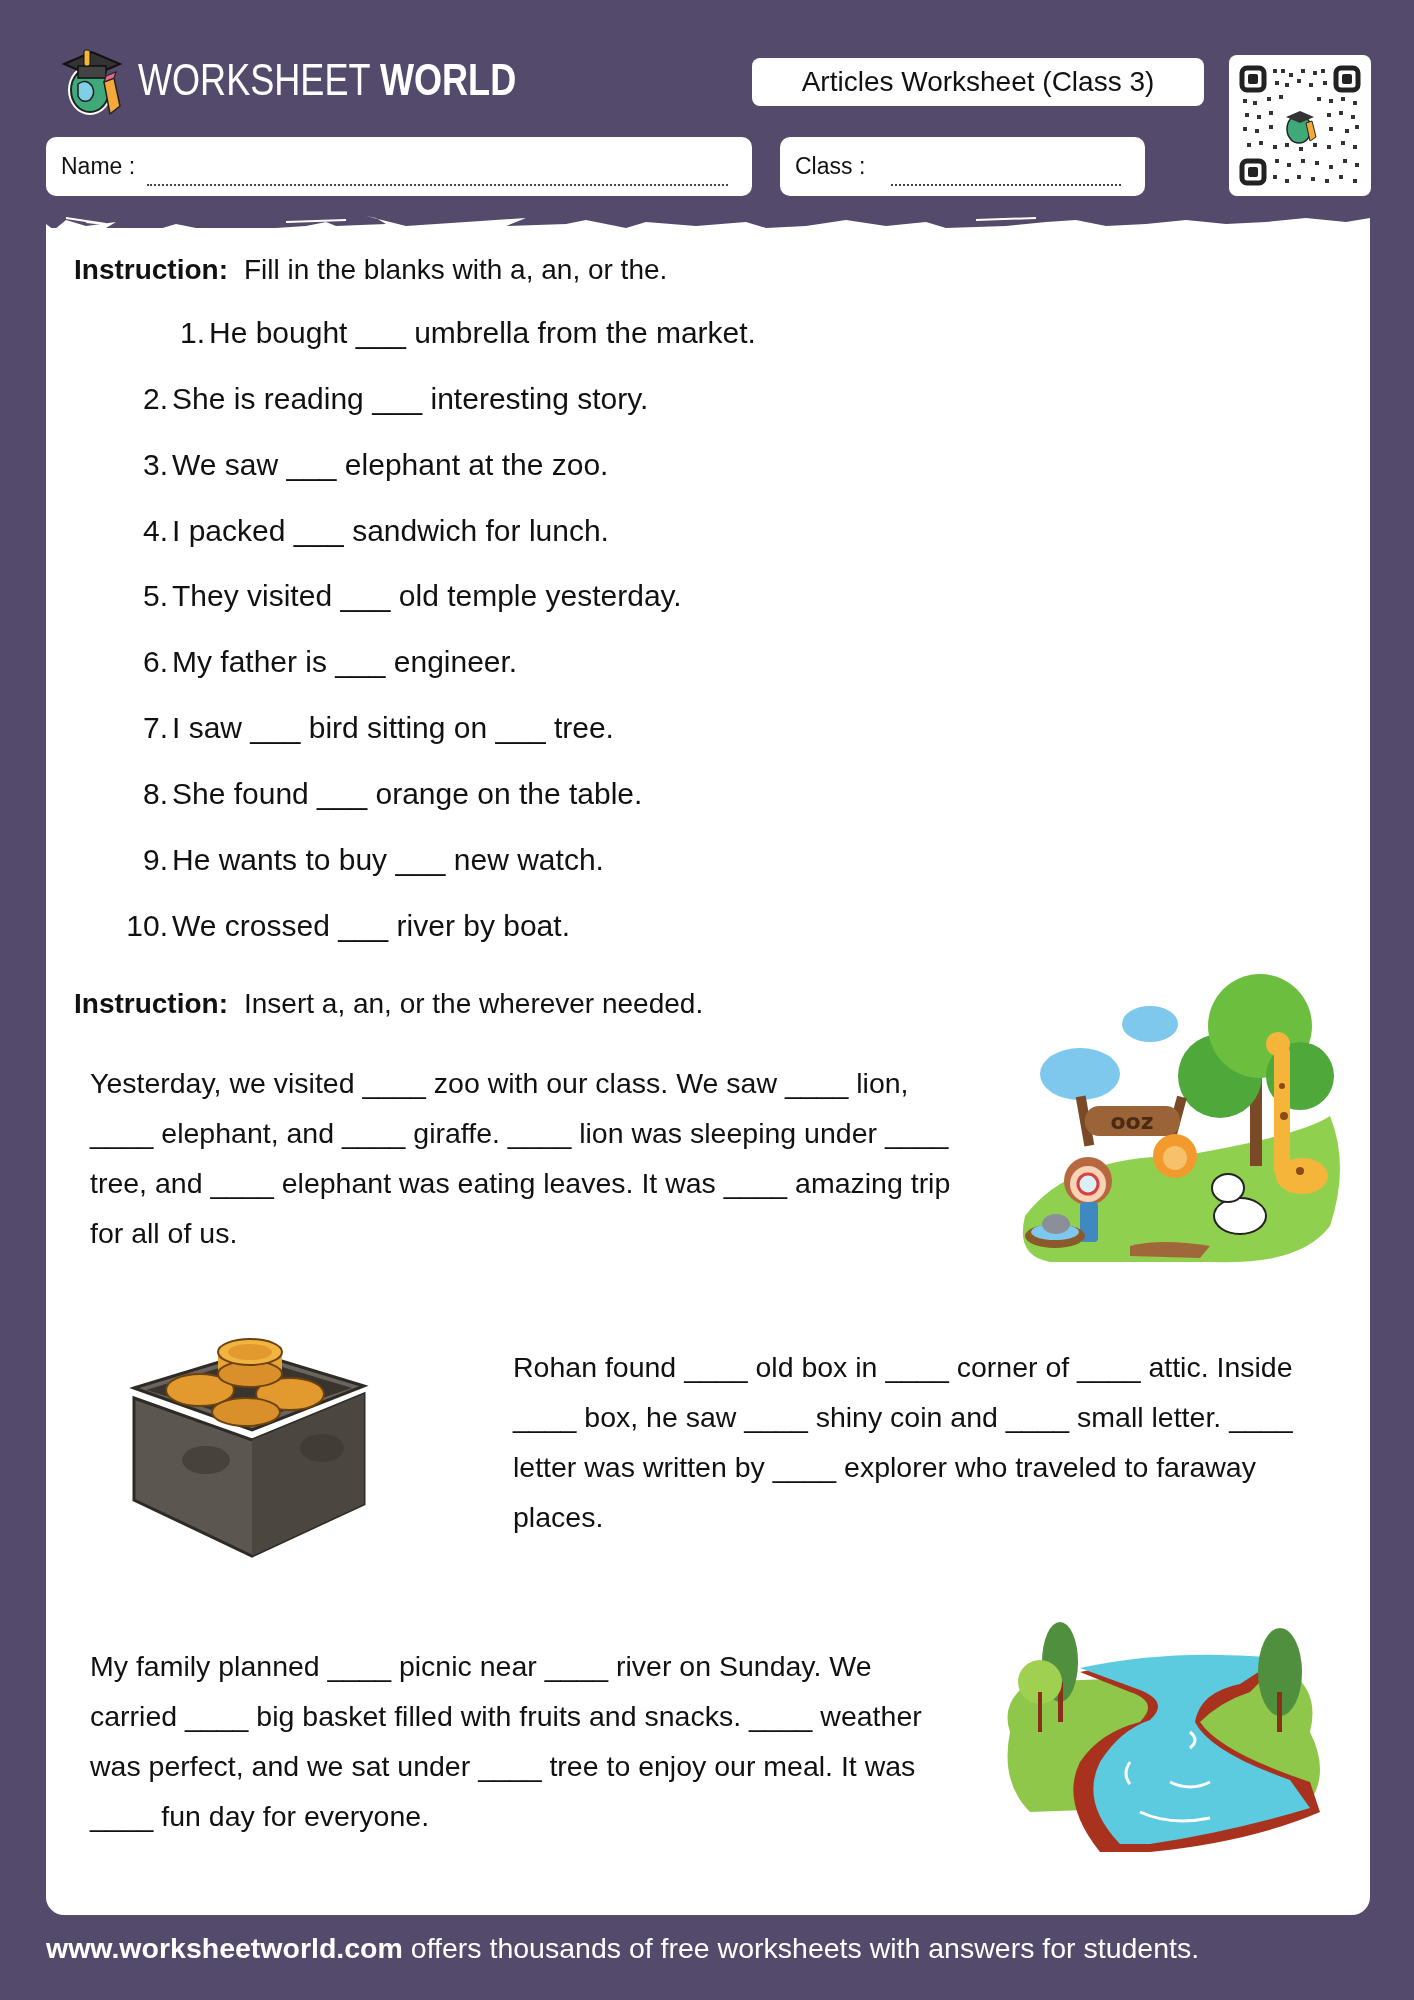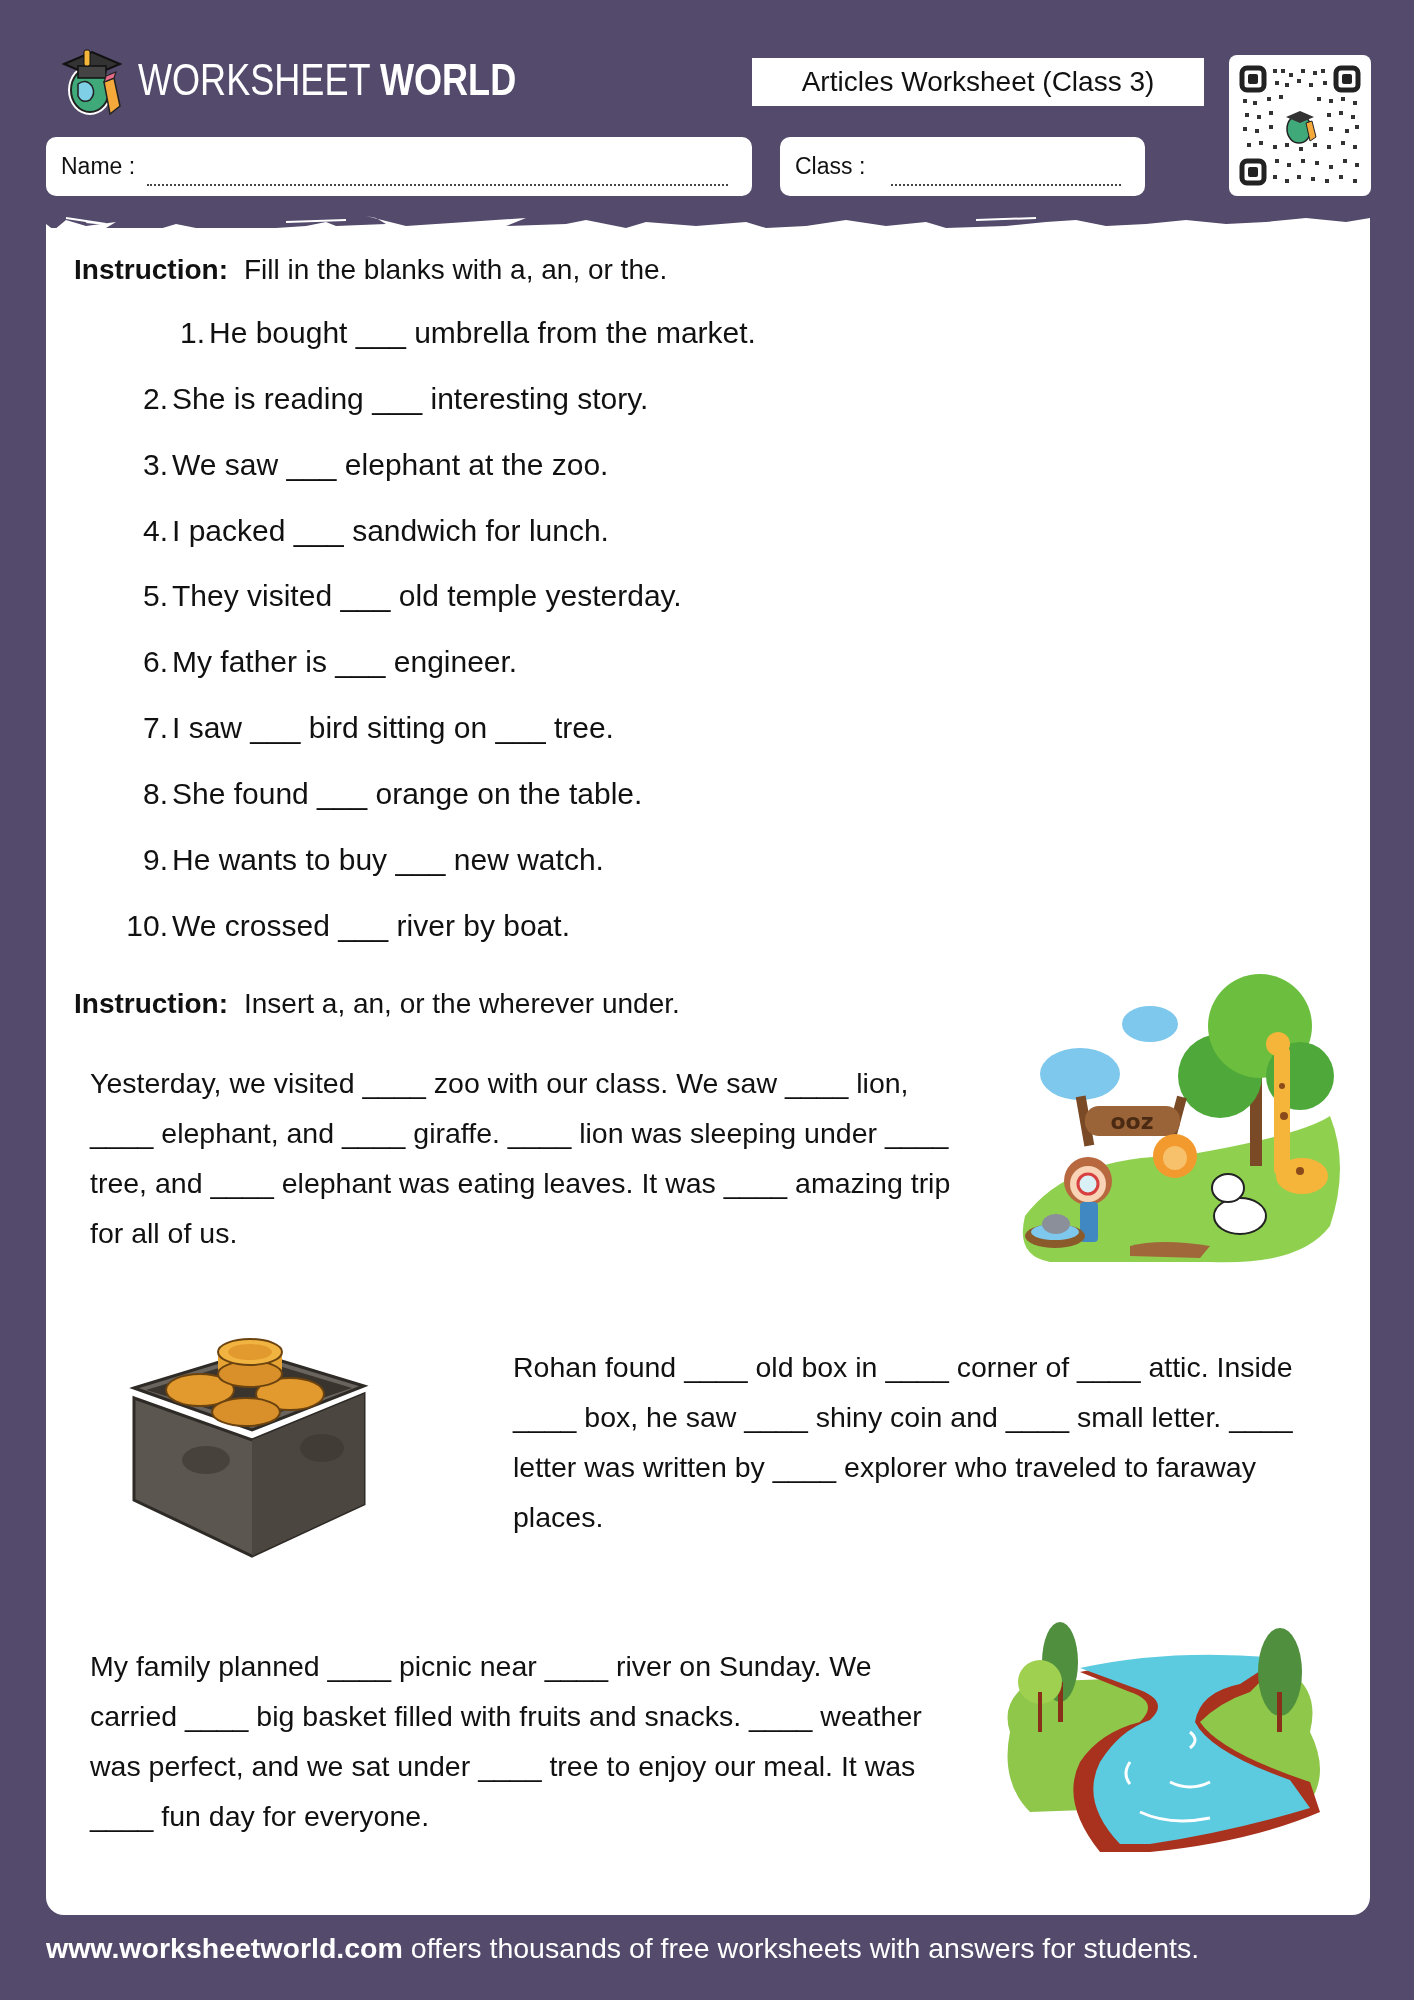--- a/index.html
+++ b/index.html
@@ -10,21 +10,21 @@
     overflow: hidden;
     font-family: "Liberation Sans", sans-serif;
     color: #111;
   }
   .logo { position: absolute; left: 60px; top: 40px; height: 80px; display: flex; align-items: center; }
   .logo-mark { width: 70px; height: 76px; }
   .logo-text { margin-left: 8px; color: #fff; font-size: 44px; letter-spacing: 0px; font-family: "Liberation Sans", sans-serif; transform: scaleX(0.82); transform-origin: left center; white-space: nowrap; }
   .logo-text .light { font-weight: normal; }
   .logo-text .bold { font-weight: bold; }
 
-  .title-box { position: absolute; left: 752px; top: 58px; width: 452px; height: 48px; background: #fff; border-radius: 0; display: flex; align-items: center; justify-content: center; }
+  .title-box { position: absolute; left: 752px; top: 58px; width: 452px; height: 48px; background: #fff; border-radius: 8px; display: flex; align-items: center; justify-content: center; }
   .title-box span { font-size: 28px; color: #111; }
 
   .field-box { position: absolute; top: 137px; height: 59px; background: #fff; border-radius: 10px; display: flex; align-items: center; }
   .field-box .lbl { font-size: 23px; color: #111; margin-left: 15px; white-space: nowrap; }
   .field-box .line { flex: 1; border-bottom: 2px dotted #444; margin: 0 24px 0 12px; align-self: flex-end; margin-bottom: 10px; }
   .name-box { left: 46px; width: 706px; }
   .class-box { left: 780px; width: 365px; }
   .class-box .line { margin-left: 26px; }
 
   .qr { position: absolute; left: 1229px; top: 55px; width: 142px; height: 141px; background: #fff; border-radius: 8px; }
@@ -181,21 +181,21 @@
   <div class="q-item" style="top:202px;"><span class="num">4.</span><span class="txt">I packed ___ sandwich for lunch.</span></div>
   <div class="q-item" style="top:267px;"><span class="num">5.</span><span class="txt">They visited ___ old temple yesterday.</span></div>
   <div class="q-item" style="top:333px;"><span class="num">6.</span><span class="txt">My father is ___ engineer.</span></div>
   <div class="q-item" style="top:399px;"><span class="num">7.</span><span class="txt">I saw ___ bird sitting on ___ tree.</span></div>
   <div class="q-item" style="top:465px;"><span class="num">8.</span><span class="txt">She found ___ orange on the table.</span></div>
   <div class="q-item" style="top:531px;"><span class="num">9.</span><span class="txt">He wants to buy ___ new watch.</span></div>
   <div class="q-item" style="top:597px;"><span class="num">10.</span><span class="txt">We crossed ___ river by boat.</span></div>
 </div>
 
 <div class="instruction" style="top:988px;">
-  <b>Instruction:</b><span>Insert a, an, or the wherever under.</span>
+  <b>Instruction:</b><span>Insert a, an, or the wherever needed.</span>
 </div>
 
 <div class="para para1">Yesterday, we visited ____ zoo with our class. We saw ____ lion, ____ elephant, and ____ giraffe. ____ lion was sleeping under ____ tree, and ____ elephant was eating leaves. It was ____ amazing trip for all of us.</div>
 <div class="para para2">Rohan found ____ old box in ____ corner of ____ attic. Inside ____ box, he saw ____ shiny coin and ____ small letter. ____ letter was written by ____ explorer who traveled to faraway places.</div>
 <div class="para para3">My family planned ____ picnic near ____ river on Sunday. We carried ____ big basket filled with fruits and snacks. ____ weather was perfect, and we sat under ____ tree to enjoy our meal. It was ____ fun day for everyone.</div>
 
 <svg class="illus zoo" viewBox="0 0 340 306">
   <path d="M15 250 Q60 190 170 190 Q290 170 320 150 Q340 200 320 260 Q290 300 200 296 L40 296 Q5 290 15 250z" fill="#8fd14f"></path>
   <ellipse cx="140" cy="58" rx="28" ry="18" fill="#7dc8ec"></ellipse>
   <ellipse cx="70" cy="108" rx="40" ry="26" fill="#7dc8ec"></ellipse>

